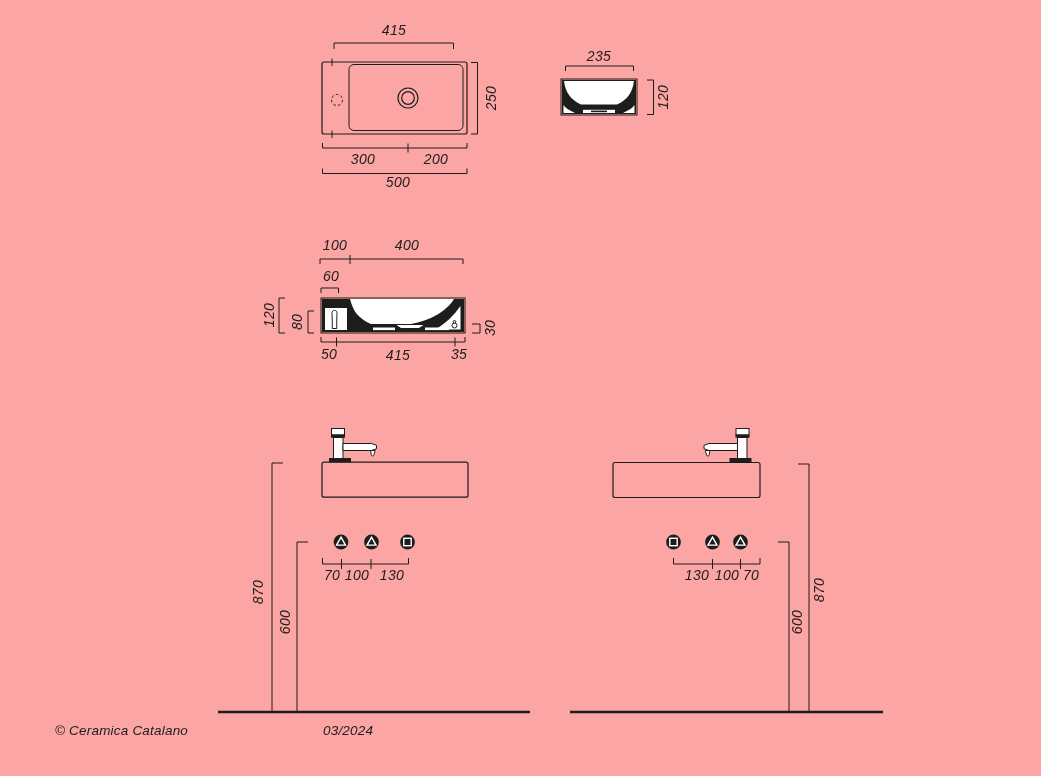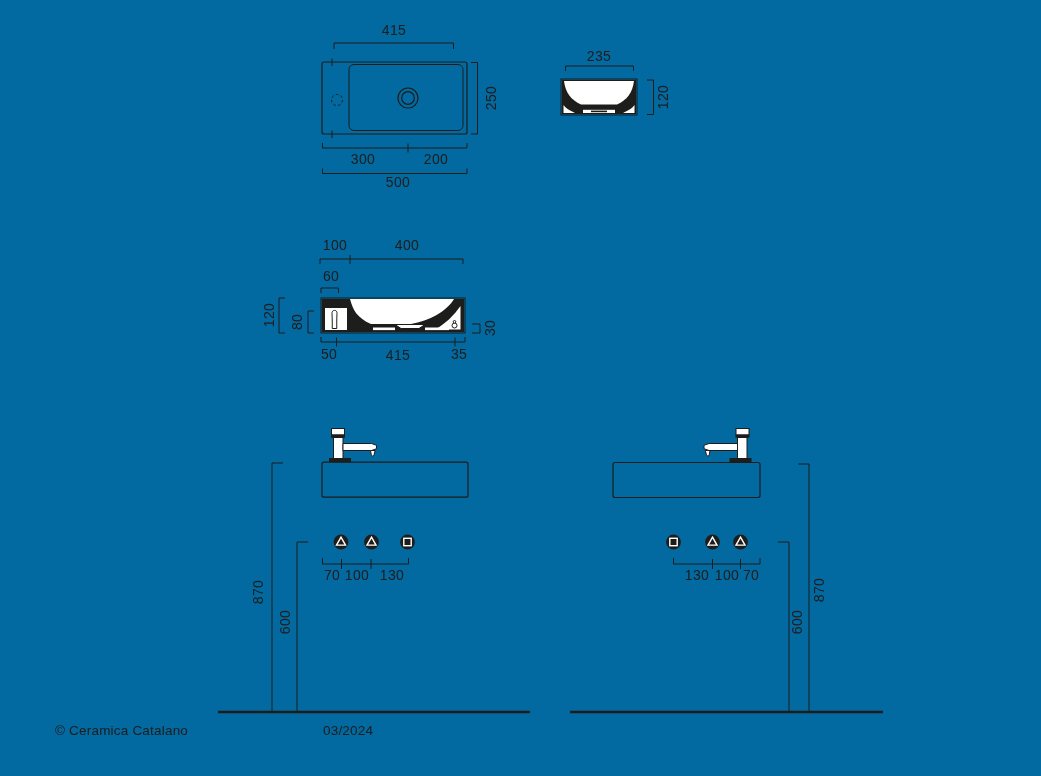--- a/index.html
+++ b/index.html
@@ -1,18 +1,19 @@
 <!DOCTYPE html>
 <html><head>
 <meta charset="utf-8">
 <style>
   html,body{margin:0;padding:0;background:#fff;}
   .sheet{
-    position:relative;width:1041px;height:776px;background:#0369a1;
+    position:relative;width:1041px;height:776px;background:#fca5a5;
     font-family:"Liberation Sans", sans-serif;
+    font-style:italic;
   }
   svg text{
     font-family:"Liberation Sans", sans-serif;
     font-size:14px;
     fill:#1d1d1b;
     letter-spacing:.3px;
   }
   svg text.small{font-size:13.5px;letter-spacing:.2px;}
   .ln{stroke:#1d1d1b;stroke-width:1;fill:none;}
   .ln12{stroke:#1d1d1b;stroke-width:1.2;fill:none;}

